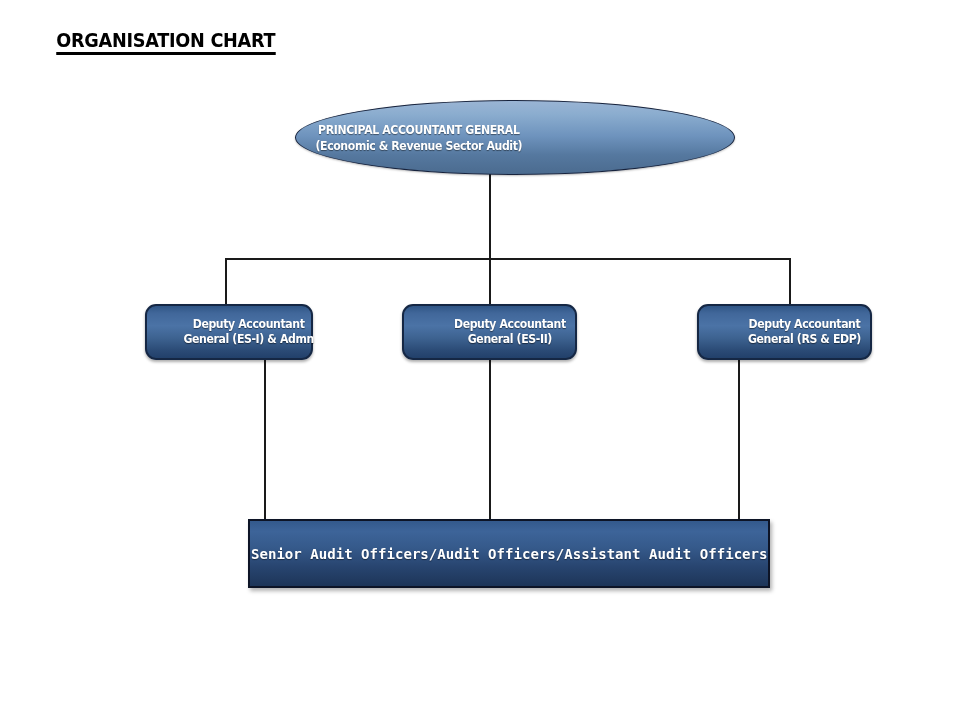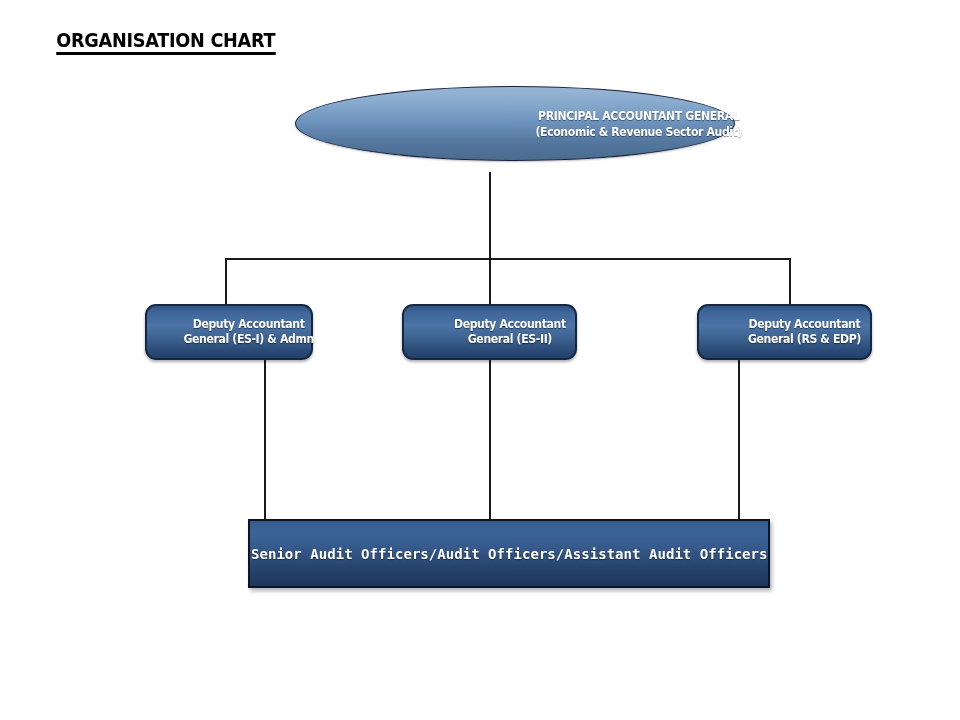--- a/index.html
+++ b/index.html
@@ -48,36 +48,36 @@
     position: absolute;
     background: #1a1a1a;
   }
   .conn-v { width: 2px; }
   .conn-h { height: 2px; }
 
   
   .ellipse-node {
     position: absolute;
     left: 295px;
-    top: 86px;
+    top: 100px;
     width: 440px;
     height: 75px;
     border-radius: 50%;
     border: 1.5px solid #17233d;
     background: linear-gradient(to bottom,
         #9ab4d4 0%,
         #8badcf 18%,
         #6e93bd 48%,
         #55789f 74%,
         #4b6b8f 100%);
     box-sizing: border-box;
     box-shadow: 0 1px 2px rgba(0,0,0,0.25);
     display: flex;
     align-items: center;
-    justify-content: flex-end;
+    justify-content: flex-start;
   }
   .ellipse-text {
     text-align: center;
     color: #ffffff;
     font-family: "DejaVu Sans", sans-serif;
     font-weight: bold;
     font-size: 11.5px;
     line-height: 16px;
     letter-spacing: -0.4px;
     text-shadow: 0 1px 1px rgba(0,0,0,0.45);

